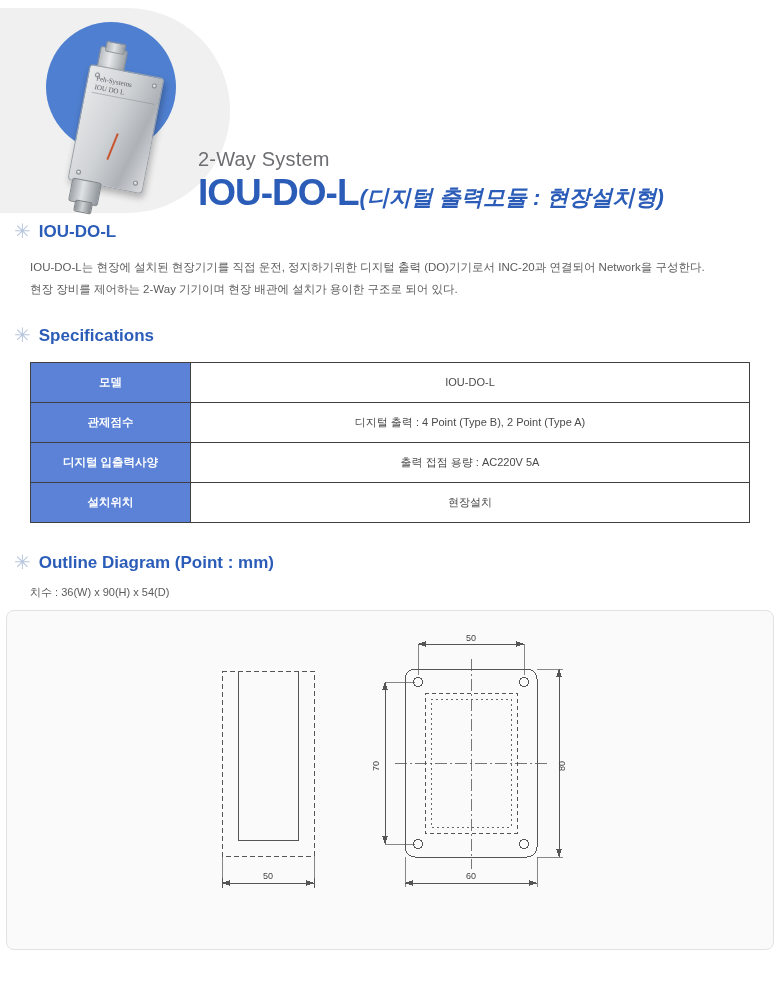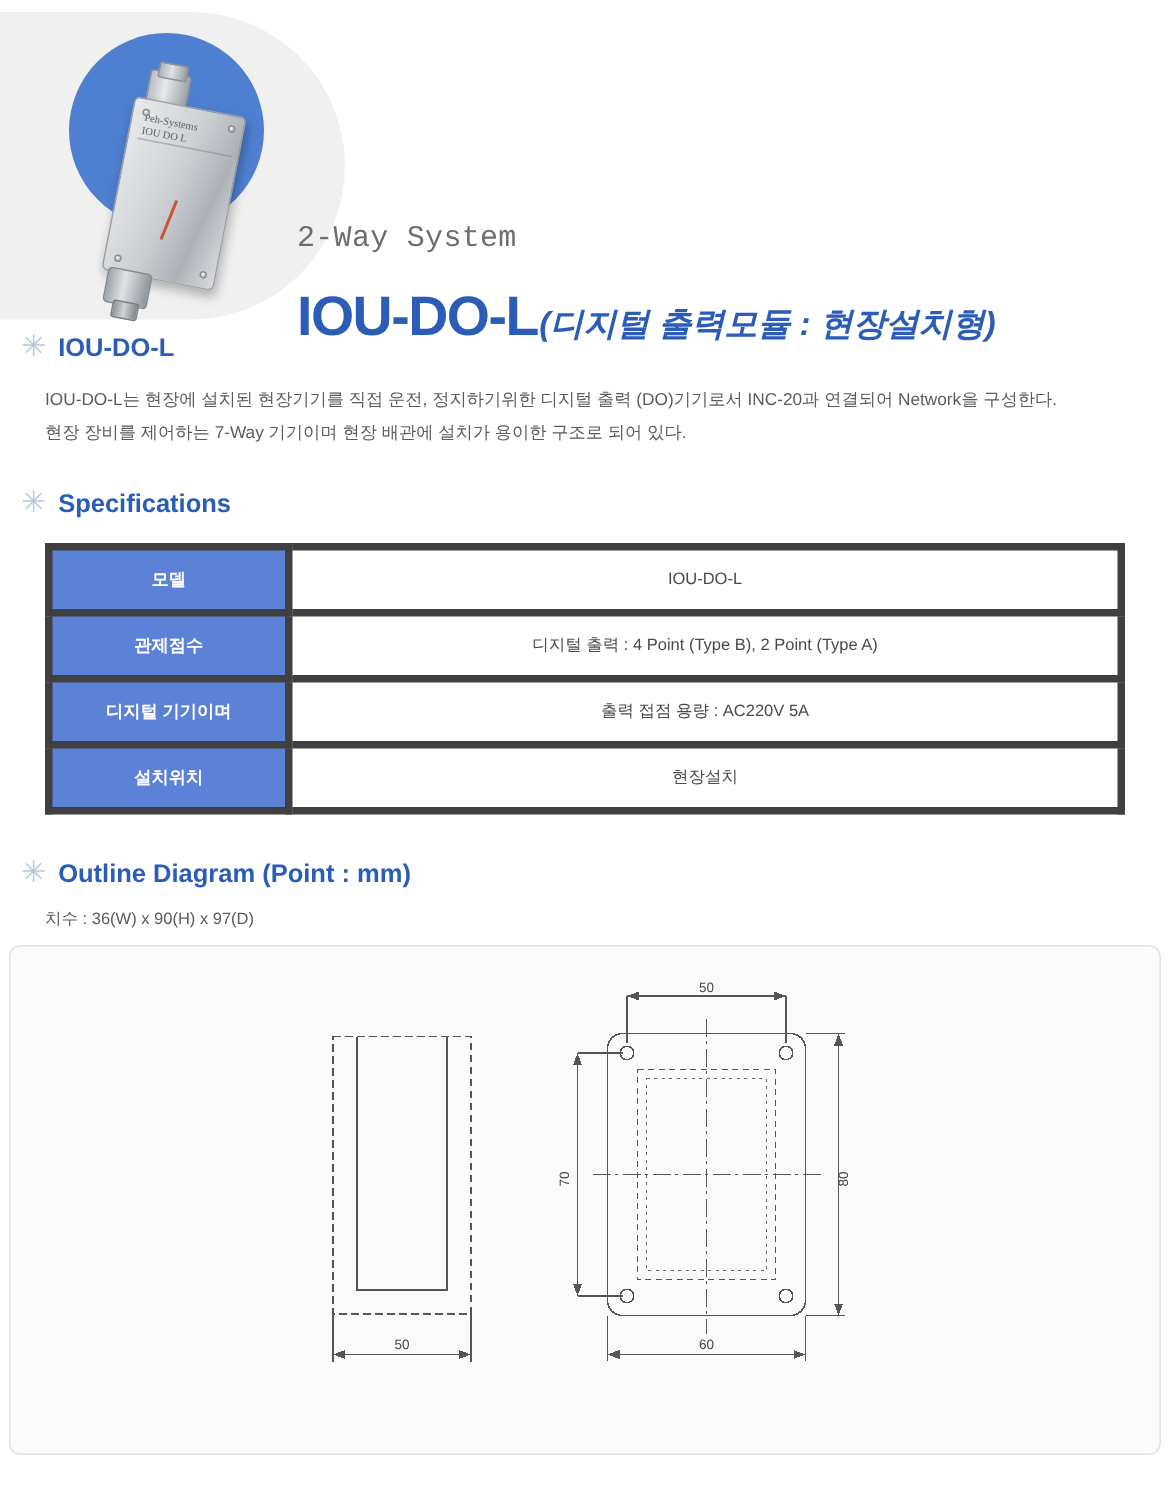--- a/index.html
+++ b/index.html
@@ -91,22 +91,22 @@
     position: absolute; left: 6px; top: 20px;
     width: 16px; height: 10px;
     background: linear-gradient(90deg,#8e9398,#cfd3d6 45%,#81868b);
     border: 1px solid #7b8085;
     border-radius: 2px;
   }
 
   .hdr-text { position: absolute; left: 198px; top: 148px; }
   .hdr-sub {
     font-size: 20px; color: #6d6e71; letter-spacing: .2px;
-    font-family: Liberation Mono, monospace;
-    margin-bottom: 20px;
+    font-family: Liberation Sans, sans-serif;
+    margin-bottom: 2px;
   }
   .hdr-title-row { display: flex; align-items: baseline; }
   .hdr-model {
     font-size: 37px; font-weight: bold; color: #2a5cb8;
     letter-spacing: -1px; line-height: 40px;
   }
   .hdr-model-sub {
     font-size: 22px; font-weight: bold; color: #2a5cb8;
     line-height: 40px; margin-left: 1px; font-style: italic;
   }
@@ -131,21 +131,21 @@
   }
 
   
   .spec-wrap { margin: 16px 0 0 30px; width: 720px; }
   table.spec {
     border-collapse: collapse;
     width: 720px;
     font-size: 11px;
   }
   table.spec td {
-    border: 5px solid #404040;
+    border: 1px solid #404040;
     padding: 10px;
     vertical-align: middle;
     text-align: center;
   }
   td.k {
     width: 160px;
     background: #5b82d6;
     color: #fff;
     font-weight: bold;
     text-align: center;
@@ -208,21 +208,21 @@
     </div>
   </div>
 
   <div class="section">
     <div class="sec-head">
       <span class="ast">✳</span>
       <span class="sec-title">IOU-DO-L</span>
     </div>
     <div class="body-text">
       <div>IOU-DO-L는 현장에 설치된 현장기기를 직접 운전, 정지하기위한 디지털 출력 (DO)기기로서 INC-20과 연결되어 Network을 구성한다.</div>
-      <div>현장 장비를 제어하는 7-Way 기기이며 현장 배관에 설치가 용이한 구조로 되어 있다.</div>
+      <div>현장 장비를 제어하는 2-Way 기기이며 현장 배관에 설치가 용이한 구조로 되어 있다.</div>
     </div>
   </div>
 
   <div class="section" style="margin-top:26px;">
     <div class="sec-head">
       <span class="ast">✳</span>
       <span class="sec-title">Specifications</span>
     </div>
 
     <div class="spec-wrap">
@@ -234,42 +234,42 @@
               <div class="ln">IOU-DO-L</div>
             </td>
           </tr>
           <tr>
             <td class="k">관제점수</td>
             <td class="v">
               <div class="ln">디지털 출력 : 4 Point (Type B), 2 Point (Type A)</div>
             </td>
           </tr>
           <tr>
-            <td class="k">디지털 기기이며</td>
+            <td class="k">디지털 입출력사양</td>
             <td class="v">
               <div class="ln">출력 접점 용량 : AC220V 5A</div>
             </td>
           </tr>
           <tr>
             <td class="k">설치위치</td>
             <td class="v">
               <div class="ln">현장설치</div>
             </td>
           </tr>
         </tbody>
       </table>
     </div>
   </div>
 
   <div class="section" style="margin-top:30px;">
     <div class="sec-head">
       <span class="ast">✳</span>
       <span class="sec-title">Outline Diagram (Point : mm)</span>
     </div>
-    <div class="dim-text">치수 : 36(W) x 90(H) x 97(D)</div>
+    <div class="dim-text">치수 : 36(W) x 90(H) x 54(D)</div>
 
     <div class="diagram-box">
       <svg class="dia" width="768" height="340" viewBox="0 0 768 340">
         <g stroke="#555" fill="none" stroke-width="1" shape-rendering="crispEdges">
 
           <rect x="215" y="60" width="92" height="185" stroke="#555" stroke-dasharray="5,3"></rect>
 
           <path d="M231 60 L231 229 L291 229 L291 60" stroke="#555"></path>
 
           <path d="M215 272 L307 272" stroke="#555"></path>

